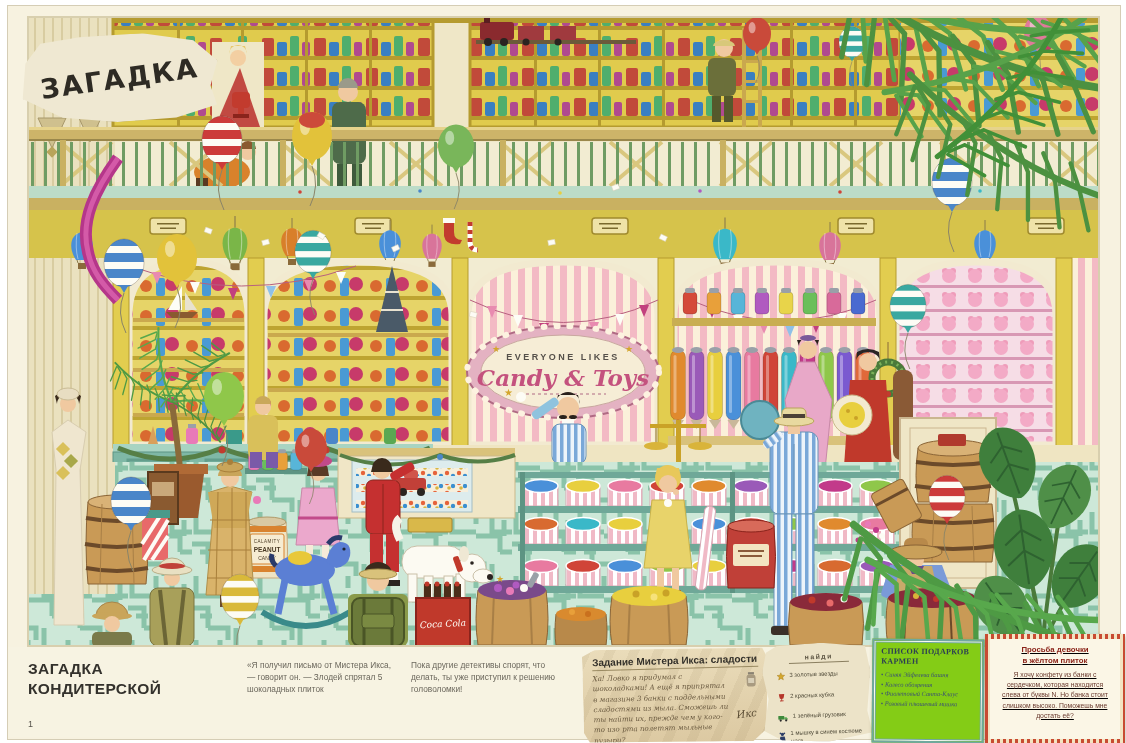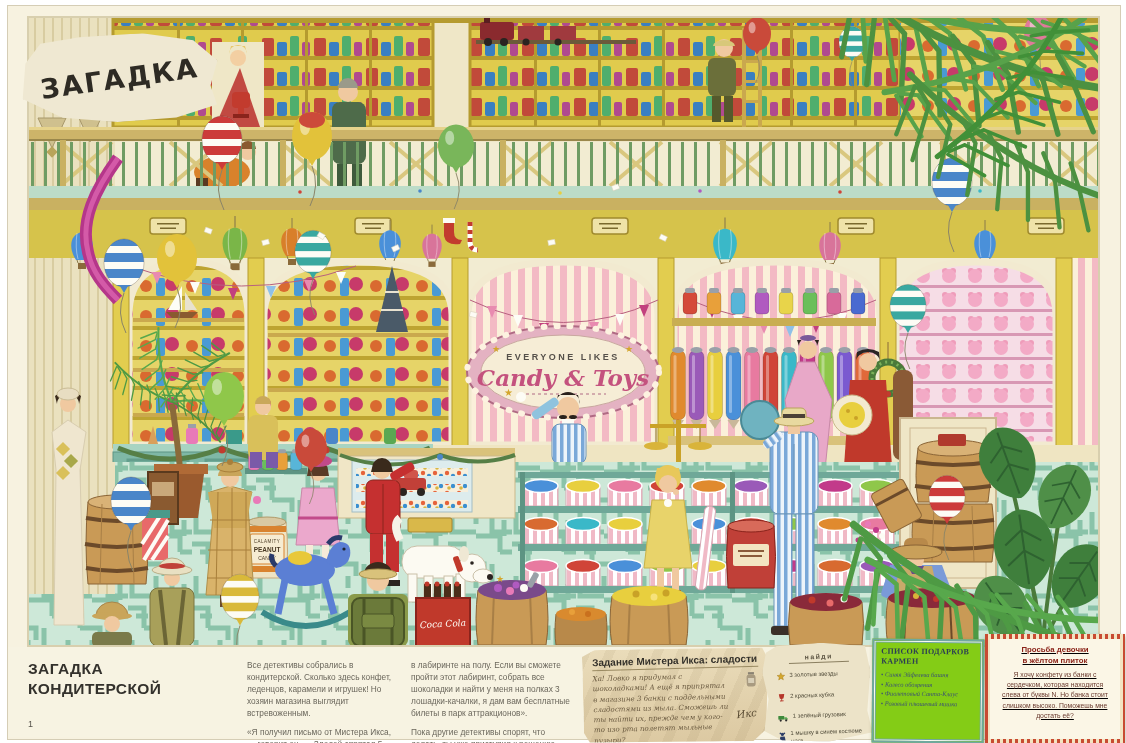--- a/index.html
+++ b/index.html
@@ -896,25 +896,23 @@
   </div>
 
   <div id="band">
     <div class="title">
       <div>ЗАГАДКА</div>
       <div>КОНДИТЕРСКОЙ</div>
     </div>
     <div class="pagenum">1</div>
 
     <div class="col" id="col1">
-      <p>Все детективы собрались в кондитерской. Сколько здесь конфет, леденцов, карамели и игрушек! Но хозяин магазина выглядит встревоженным.</p>
       <p>«Я получил письмо от Мистера Икса, — говорит он. — Злодей спрятал 5 шоколадных плиток</p>
     </div>
     <div class="col" id="col2">
-      <p>в лабиринте на полу. Если вы сможете пройти этот лабиринт, собрать все шоколадки и найти у меня на полках 3 лошадки-качалки, я дам вам бесплатные билеты в парк аттракционов».</p>
       <p>Пока другие детективы спорят, что делать, ты уже приступил к решению головоломки!</p>
     </div>
 
     <div class="note" id="note-x">
       <h3>Задание Мистера Икса: сладости</h3>
       <div class="hand">Ха! Ловко я придумал с шоколадками! А ещё я припрятал в магазине 3 банки с поддельными сладостями из мыла. Сможешь ли ты найти их, прежде чем у кого-то изо рта полетят мыльные пузыри?</div>
       <div class="sig">Икс</div>
       <span class="jar">
         <svg width="11" height="15" viewBox="0 0 11 15">
             <rect x="2.5" y="0" width="6" height="2.5" fill="#8a8272"></rect>

